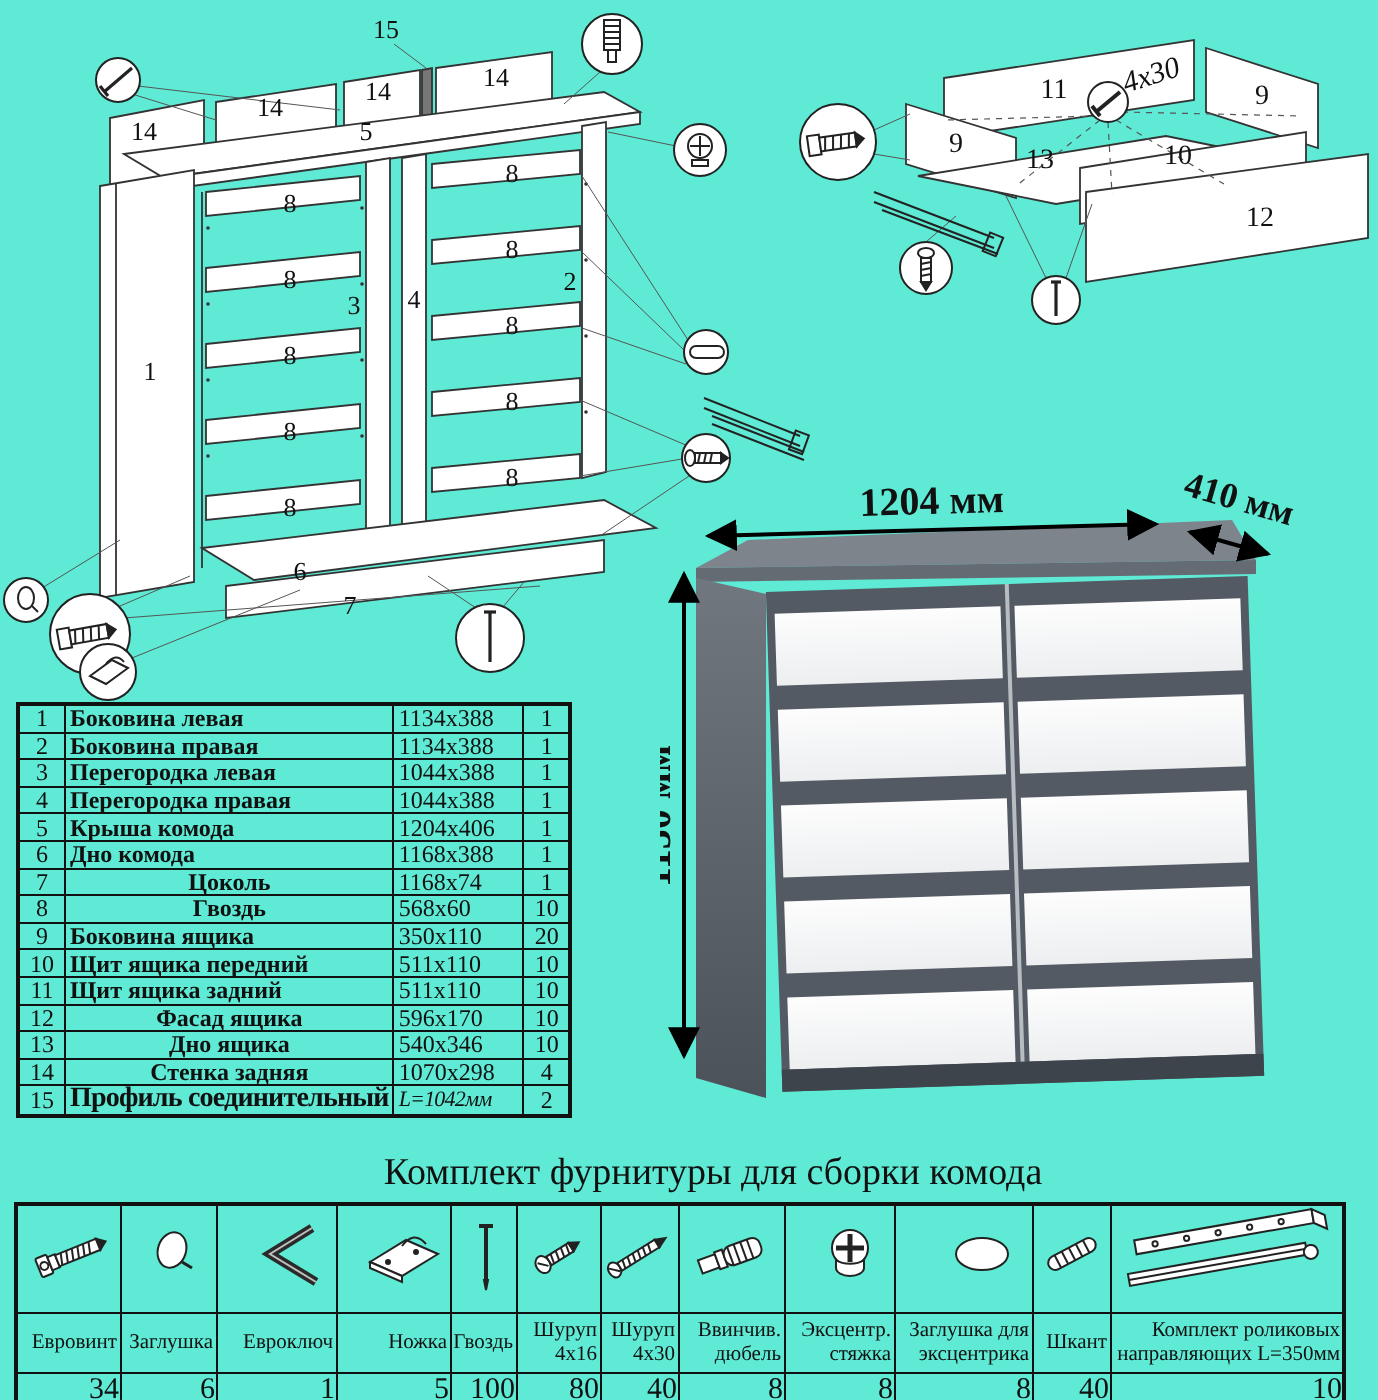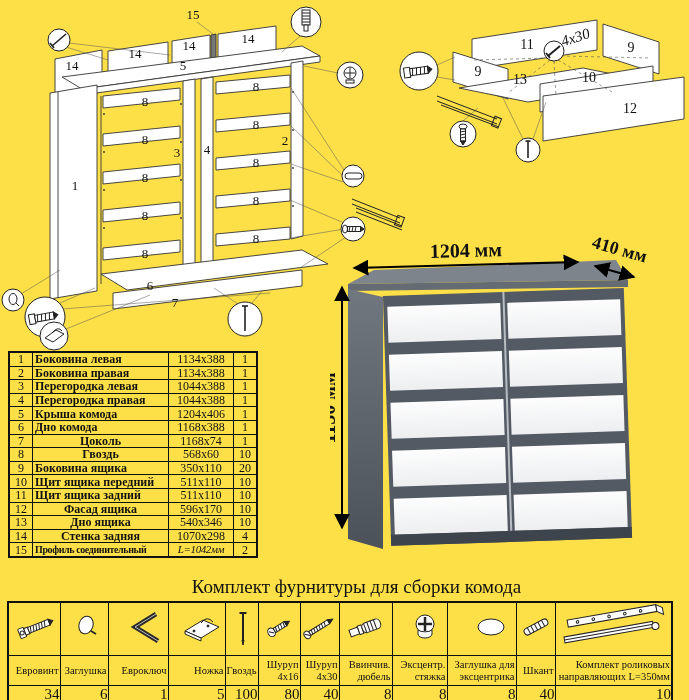--- a/index.html
+++ b/index.html
@@ -1,35 +1,35 @@
 <!DOCTYPE html>
 <html><head>
 <meta charset="utf-8">
 <style>
   html,body{margin:0;padding:0;background:#fff;}
-  #sheet{position:relative;width:689px;height:700px;background:#fde047;overflow:hidden;
+  #sheet{position:relative;width:689px;height:700px;background:#5eead4;overflow:hidden;
          font-family:"Liberation Serif",serif;color:#111;}
   svg text{font-family:"Liberation Serif",serif;fill:#111;}
   .abs{position:absolute;}
 
   
   #parts-table{border-collapse:collapse;table-layout:fixed;
       font:12px/1 "Liberation Serif",serif;border:2px solid #111;}
   #parts-table td{border:1px solid #111;height:12.6px;padding:0 2px;
       white-space:nowrap;overflow:hidden;}
   #parts-table td.num{width:18px;text-align:center;}
   #parts-table td.nm{width:131px;text-align:left;font-weight:bold;}
-  #parts-table td.sz{width:60px;text-align:center;}
+  #parts-table td.sz{width:60px;text-align:left;}
   #parts-table td.qt{width:18px;text-align:center;}
   #parts-table tr:nth-child(7) td.nm,
   #parts-table tr:nth-child(8) td.nm,
   #parts-table tr:nth-child(12) td.nm,
   #parts-table tr:nth-child(13) td.nm,
   #parts-table tr:nth-child(14) td.nm{text-align:center;}
-  #parts-table tr:nth-child(15) td.nm{font-size:10px;letter-spacing:-.4px;}
+  #parts-table tr:nth-child(15) td.nm{font-size:14px;letter-spacing:-.4px;}
   #parts-table tr:nth-child(15) td.sz{font-size:11px;letter-spacing:-.4px;font-style:italic;}
 
   
   #hw-title{width:689px;text-align:center;font:19px/1.1 "Liberation Serif",serif;}
   #hw-table{border-collapse:collapse;table-layout:fixed;border:2px solid #111;
       font-family:"Liberation Serif",serif;}
   #hw-table td{border:1px solid #111;text-align:right;vertical-align:middle;padding:0;}
   #hw-table tr.icons td{height:52px;}
   #hw-table tr.names td{height:27px;font-size:10.5px;line-height:1.05;padding:1px;}
   #hw-table tr.qtys td{height:17px;font-size:15px;}

